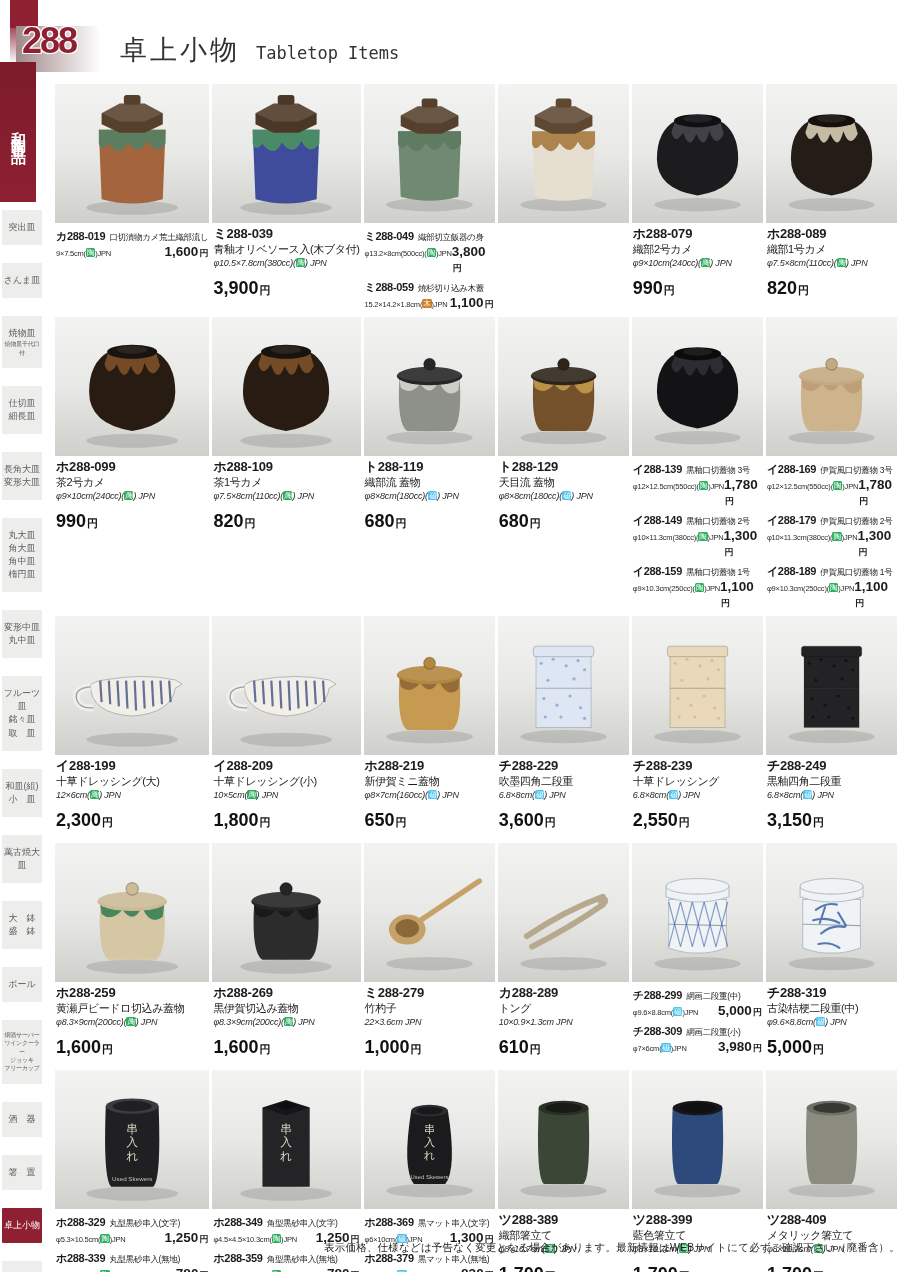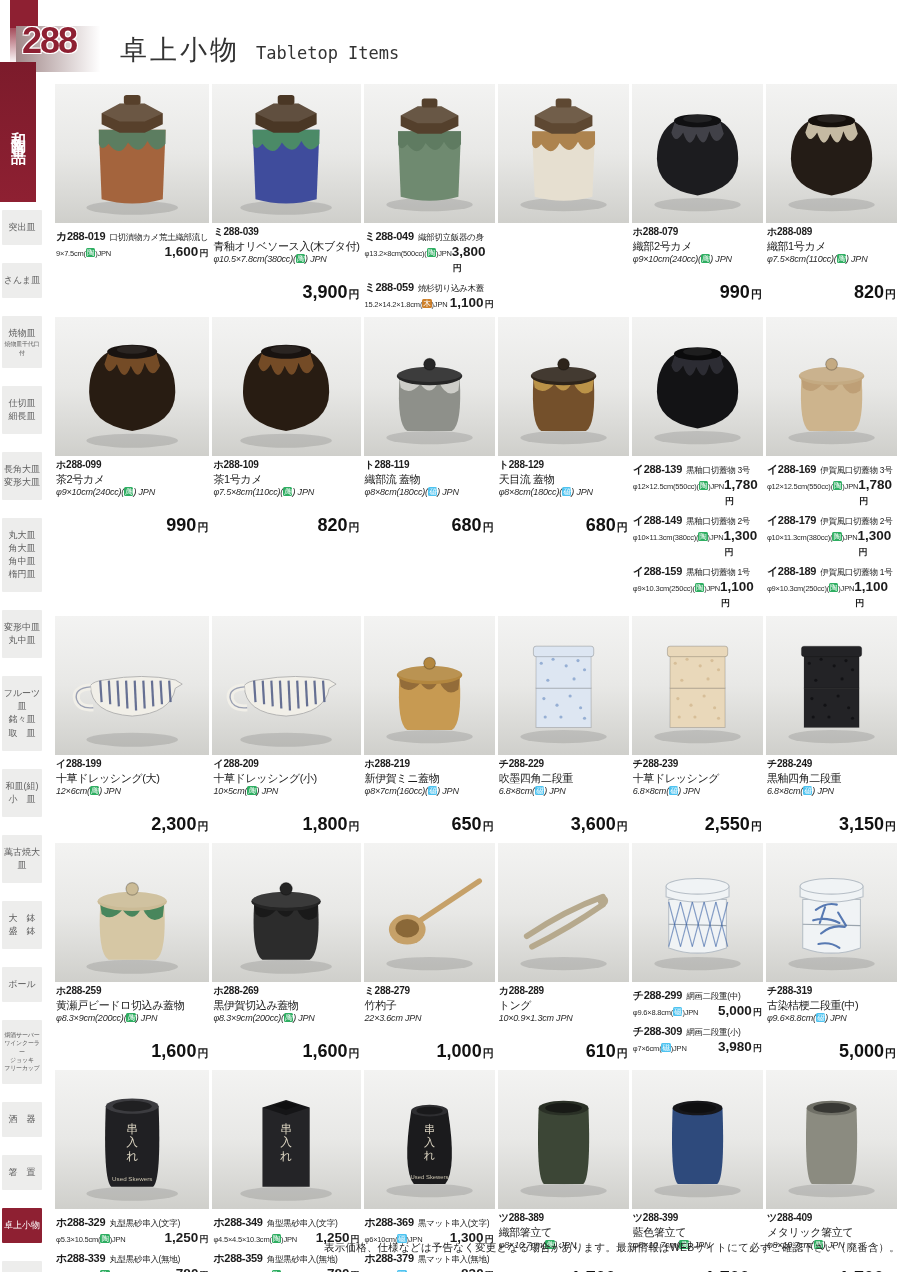--- a/index.html
+++ b/index.html
@@ -28,24 +28,24 @@
   .cat .ln{font-size:9px;line-height:1.45;}
   .cat .ln.sm{font-size:6px;line-height:1.4;letter-spacing:-0.2px;}
   .cat.active{background:#8e2032;color:#fff;}
   
   .grid{position:absolute;left:55px;top:84px;width:842px;
        display:grid;grid-template-columns:repeat(6,1fr);column-gap:3px;row-gap:4px;}
   .cell{display:flex;flex-direction:column;}
   .photo{height:139px;background:linear-gradient(180deg,#f3f3f2 0%,#e8e8e6 50%,#cfcfcb 100%);}
   .photo svg{display:block;}
   .info{padding:3px 1px 0 1px;min-height:81px;overflow:hidden;}
-  .code{font-size:10px;font-weight:700;line-height:1.25;letter-spacing:-0.2px;}
+  .code{font-size:13px;font-weight:700;line-height:1.25;letter-spacing:-0.2px;}
   .name{font-size:11px;line-height:1.3;white-space:nowrap;letter-spacing:-0.4px;}
   .spec{font-size:9px;color:#2a2a2a;line-height:1.35;letter-spacing:-0.2px;white-space:nowrap;font-style:italic;}
-  .price{font-size:18px;font-weight:700;color:#111;margin-top:17px;text-align:right;}
+  .price{font-size:18px;font-weight:700;color:#111;margin-top:9px;}
   .yen{font-size:11px;font-weight:700;margin-left:1px;}
   .ci{margin-bottom:2px;}
   .l1{white-space:nowrap;letter-spacing:-0.3px;}
   .code2{font-size:11px;font-weight:700;}
   .name2{font-size:8.5px;}
   .l2{display:flex;justify-content:space-between;align-items:baseline;margin-top:0;}
   .spec2{font-size:7.5px;color:#2a2a2a;letter-spacing:-0.2px;white-space:nowrap;}
   .price2{font-size:13.5px;font-weight:700;}
   .price2 .yen{font-size:9px;}
   .mat{display:inline-block;color:#fff;font-size:7.5px;line-height:1.25;padding:0 1px;

